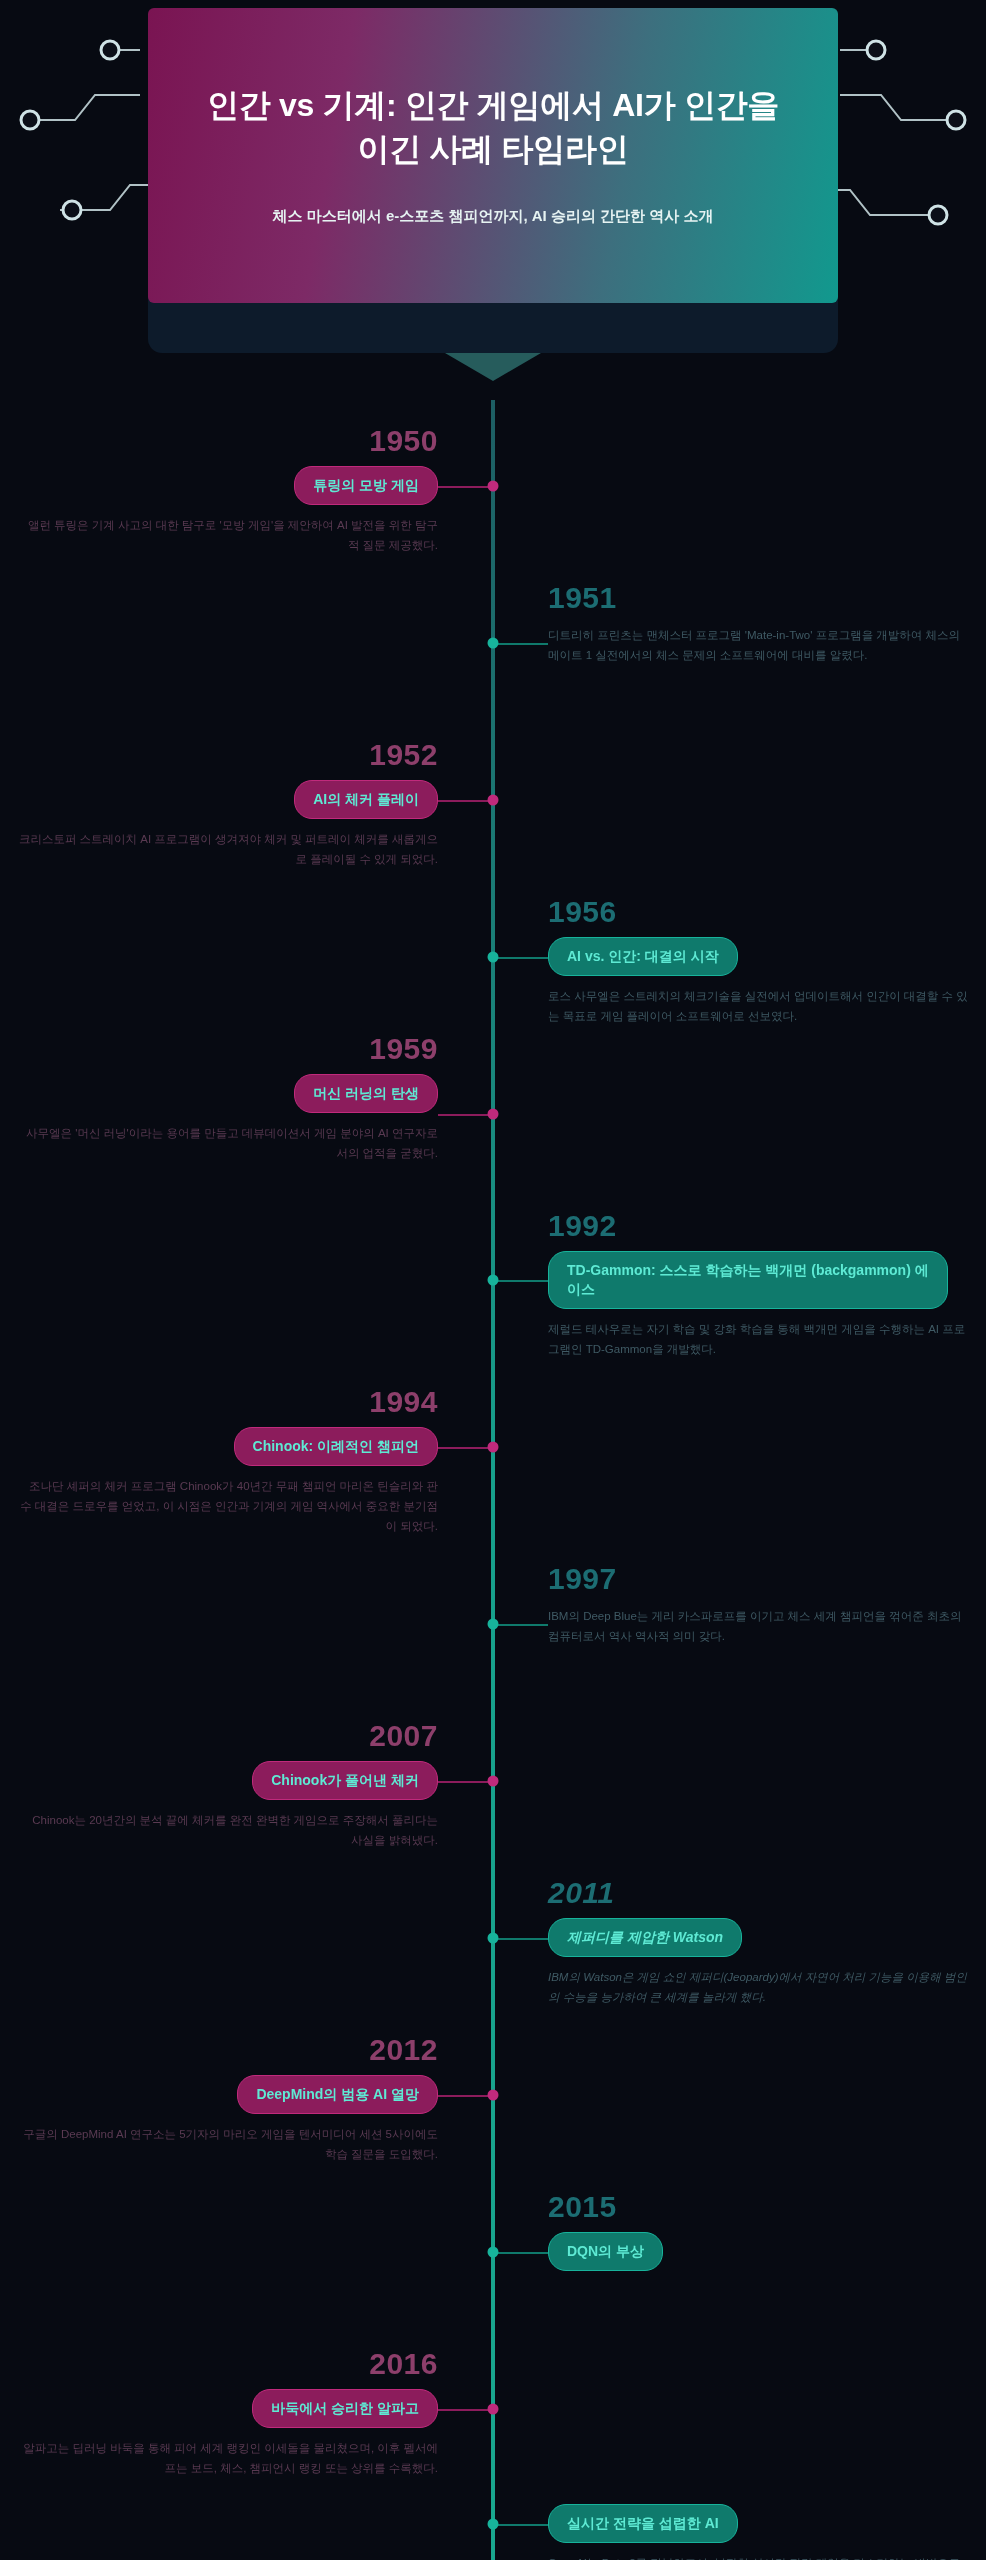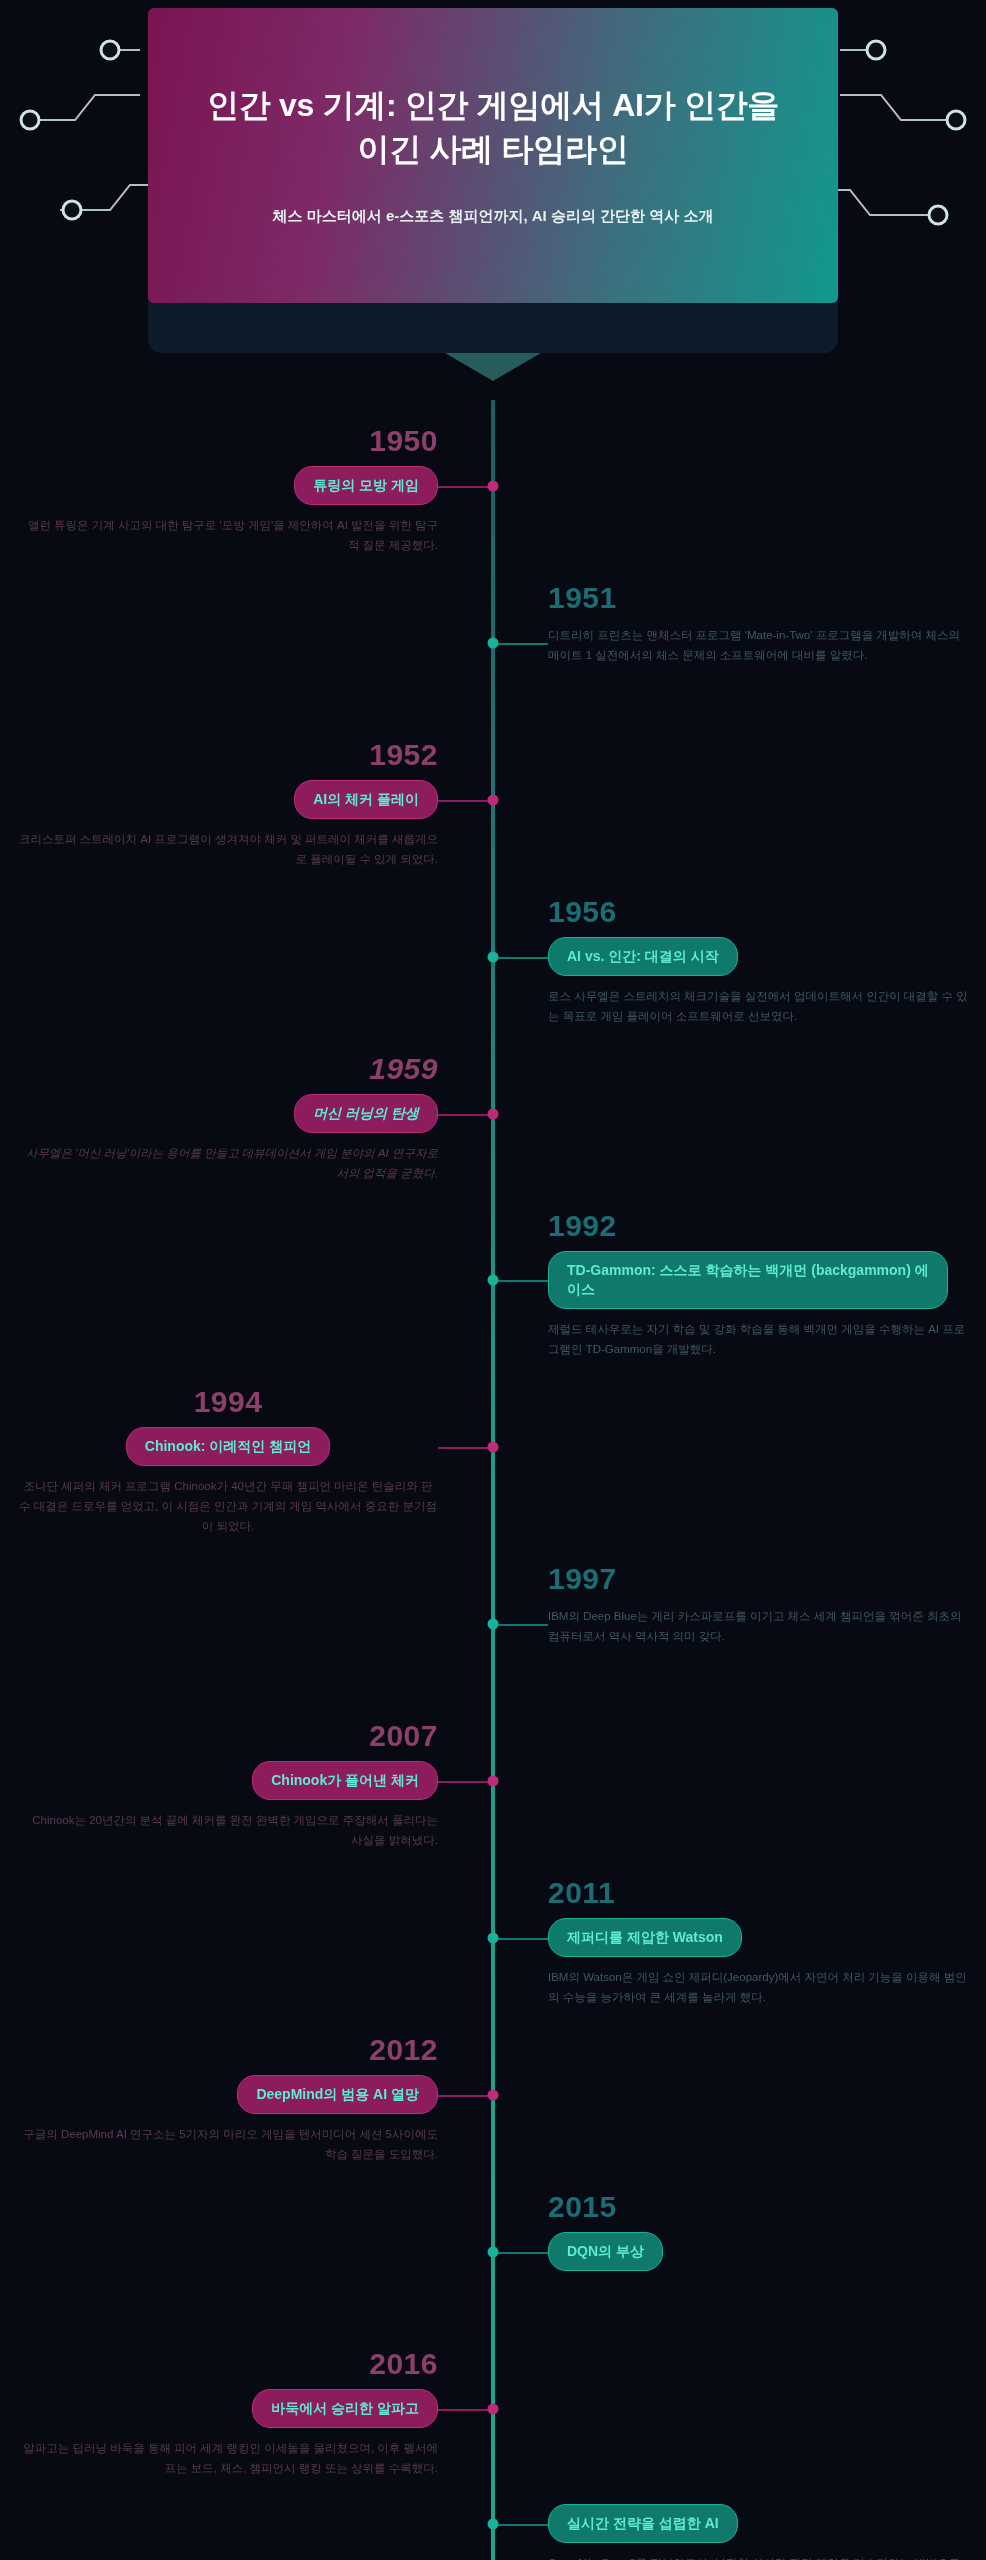--- a/index.html
+++ b/index.html
@@ -212,55 +212,55 @@
     </div>
     <div class="connector left" style="left: 438px; width: 55px; top: 399.5px;"></div>
     <div class="node left" style="left: 493px; top: 399.5px;"></div>
     <div class="item right" style="top: 495px;">
       <div class="year">1956</div>
       <div><div class="pill">AI vs. 인간: 대결의 시작</div></div>
       <div class="desc">로스 사무엘은 스트레치의 체크기술을 실전에서 업데이트해서 인간이 대결할 수 있는 목표로 게임 플레이어 소프트웨어로 선보였다.</div>
     </div>
     <div class="connector right" style="left: 493px; width: 55px; top: 556.5px;"></div>
     <div class="node right" style="left: 493px; top: 556.5px;"></div>
-    <div class="item left" style="top: 652px; font-style: italic;">
+    <div class="item left" style="top: 632px;">
       <div class="year">1959</div>
       <div><div class="pill">머신 러닝의 탄생</div></div>
       <div class="desc">사무엘은 '머신 러닝'이라는 용어를 만들고 데뷰데이션서 게임 분야의 AI 연구자로서의 업적을 굳혔다.</div>
     </div>
     <div class="connector left" style="left: 438px; width: 55px; top: 713.5px;"></div>
     <div class="node left" style="left: 493px; top: 713.5px;"></div>
     <div class="item right" style="top: 809px;">
       <div class="year">1992</div>
       <div><div class="pill">TD-Gammon: 스스로 학습하는 백개먼 (backgammon) 에이스</div></div>
       <div class="desc">제럴드 테사우로는 자기 학습 및 강화 학습을 통해 백개먼 게임을 수행하는 AI 프로그램인 TD-Gammon을 개발했다.</div>
     </div>
     <div class="connector right" style="left: 493px; width: 55px; top: 880px;"></div>
     <div class="node right" style="left: 493px; top: 880px;"></div>
-    <div class="item left" style="top: 985px; text-align: center;">
+    <div class="item left" style="top: 985px;">
       <div class="year">1994</div>
       <div><div class="pill">Chinook: 이례적인 챔피언</div></div>
       <div class="desc">조나단 셰퍼의 체커 프로그램 Chinook가 40년간 무패 챔피언 마리온 틴슬리와 판수 대결은 드로우를 얻었고, 이 시점은 인간과 기계의 게임 역사에서 중요한 분기점이 되었다.</div>
     </div>
     <div class="connector left" style="left: 438px; width: 55px; top: 1046.5px;"></div>
     <div class="node left" style="left: 493px; top: 1046.5px;"></div>
     <div class="item right" style="top: 1162px;">
       <div class="year">1997</div>
       <div class="desc">IBM의 Deep Blue는 게리 카스파로프를 이기고 체스 세계 챔피언을 꺾어준 최초의 컴퓨터로서 역사 역사적 의미 갖다.</div>
     </div>
     <div class="connector right" style="left: 493px; width: 55px; top: 1223.5px;"></div>
     <div class="node right" style="left: 493px; top: 1223.5px;"></div>
     <div class="item left" style="top: 1319px;">
       <div class="year">2007</div>
       <div><div class="pill">Chinook가 풀어낸 체커</div></div>
       <div class="desc">Chinook는 20년간의 분석 끝에 체커를 완전 완벽한 게임으로 주장해서 풀리다는 사실을 밝혀냈다.</div>
     </div>
     <div class="connector left" style="left: 438px; width: 55px; top: 1380.5px;"></div>
     <div class="node left" style="left: 493px; top: 1380.5px;"></div>
-    <div class="item right" style="top: 1476px;">
+    <div class="item right" style="top: 1476px; font-style: italic;">
       <div class="year">2011</div>
       <div><div class="pill">제퍼디를 제압한 Watson</div></div>
       <div class="desc">IBM의 Watson은 게임 쇼인 제퍼디(Jeopardy)에서 자연어 처리 기능을 이용해 범인의 수능을 능가하여 큰 세계를 놀라게 했다.</div>
     </div>
     <div class="connector right" style="left: 493px; width: 55px; top: 1537.5px;"></div>
     <div class="node right" style="left: 493px; top: 1537.5px;"></div>
     <div class="item left" style="top: 1633px;">
       <div class="year">2012</div>
       <div><div class="pill">DeepMind의 범용 AI 열망</div></div>
       <div class="desc">구글의 DeepMind AI 연구소는 5기자의 마리오 게임을 텐서미디어 세션 5사이에도 학습 질문을 도입했다.</div>

